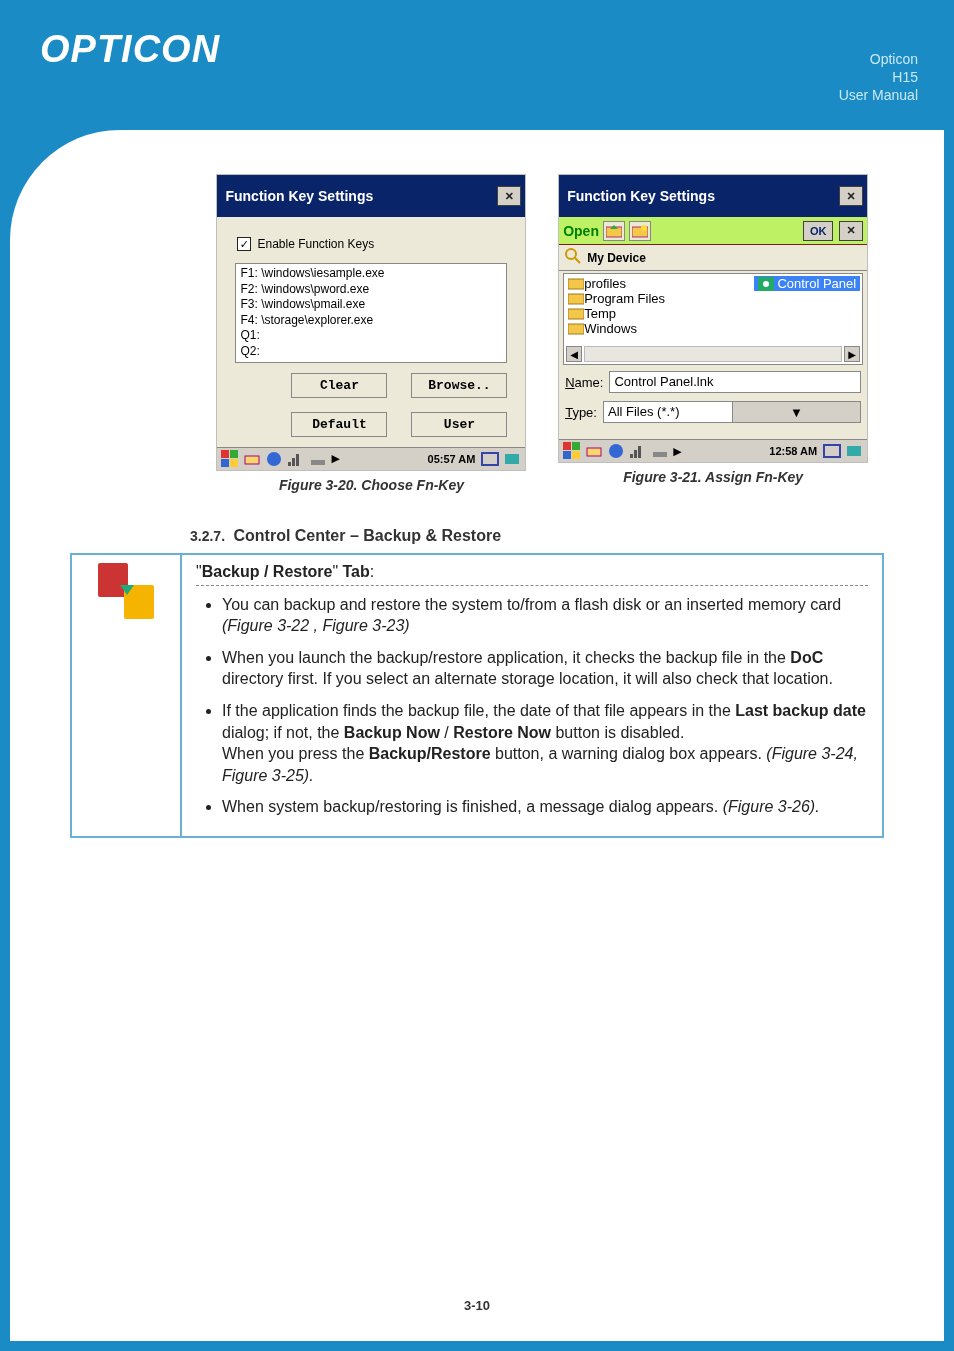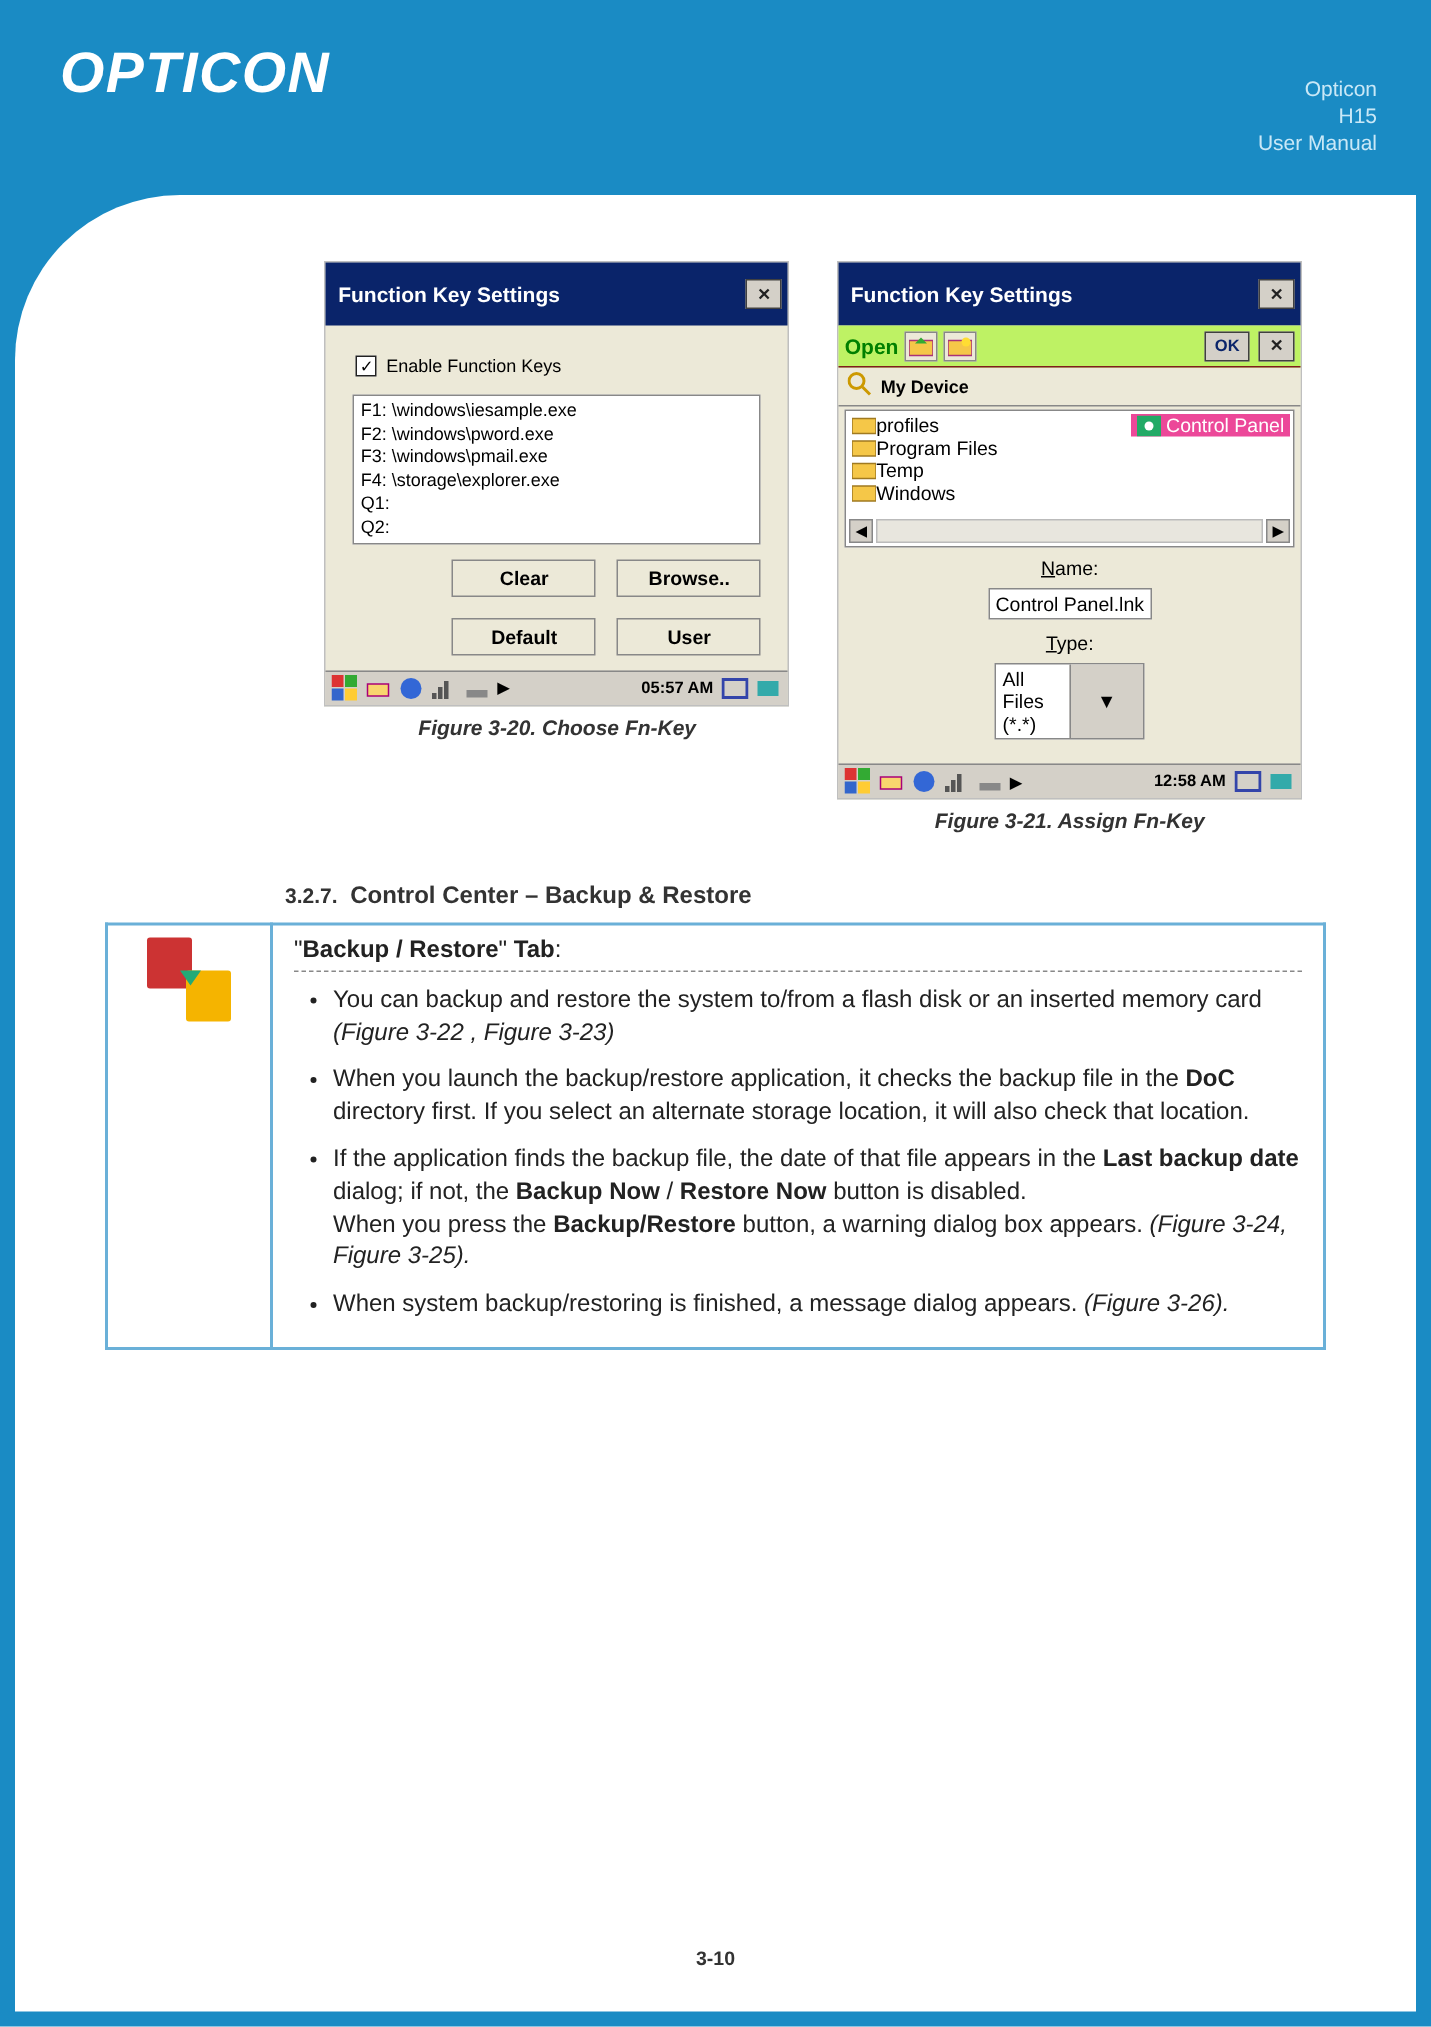--- a/index.html
+++ b/index.html
@@ -105,21 +105,21 @@
   .chk::before { content: "✓"; font-size: 11px; color: #000; }
   .fk-list {
     border: 1px solid #888;
     background: #fff;
     margin: 0 8px;
     font-size: 12px;
     padding: 2px 4px;
     line-height: 1.3;
     text-align: left;
   }
-  .btnrow { display: flex; gap: 14px; justify-content: flex-end; margin: 10px 8px 0 8px; }
+  .btnrow { display: flex; gap: 24px; justify-content: flex-end; margin: 10px 8px 0 8px; font-family: Liberation Mono, monospace; }
   .winbtn {
     border: 1px solid #888;
     background: #ece9d8;
     padding: 4px 0;
     font-weight: bold;
     width: 96px;
     text-align: center;
     font-size: 13px;
   }
   .taskbar {
@@ -174,21 +174,21 @@
     margin: 2px 4px;
     border: 1px solid #888;
     padding: 2px;
     height: 92px;
     position: relative;
   }
   .filerow { display: flex; align-items: center; font-size: 13px; padding: 0 2px; }
   .cp-item {
     position: absolute;
     right: 2px; top: 2px;
-    background: #ec4899;
+    background: #3b82f6;
     color: #fff;
     font-size: 13px;
     padding: 0 4px;
     display: flex; align-items: center;
   }
   .scroll-left, .scroll-right {
     position: absolute;
     bottom: 2px;
     width: 16px; height: 16px;
     background: #d4d0c8;
@@ -198,21 +198,21 @@
   }
   .scroll-left { left: 2px; }
   .scroll-right { right: 2px; }
   .scrollbar-track {
     position: absolute;
     bottom: 2px; left: 20px; right: 20px;
     height: 16px;
     background: #e8e6de;
     border: 1px solid #bbb;
   }
-  .field-row { display: flex; align-items: center; padding: 4px 6px; gap: 6px; font-size: 13px; flex-direction: column; }
+  .field-row { display: flex; align-items: center; padding: 4px 6px; gap: 6px; font-size: 13px; }
   .field-row .underline { text-decoration: underline; }
   .textbox {
     flex: 1;
     border: 1px solid #888;
     background: #fff;
     padding: 2px 4px;
     font-size: 13px;
     height: 22px;
   }
   .dropdown {

